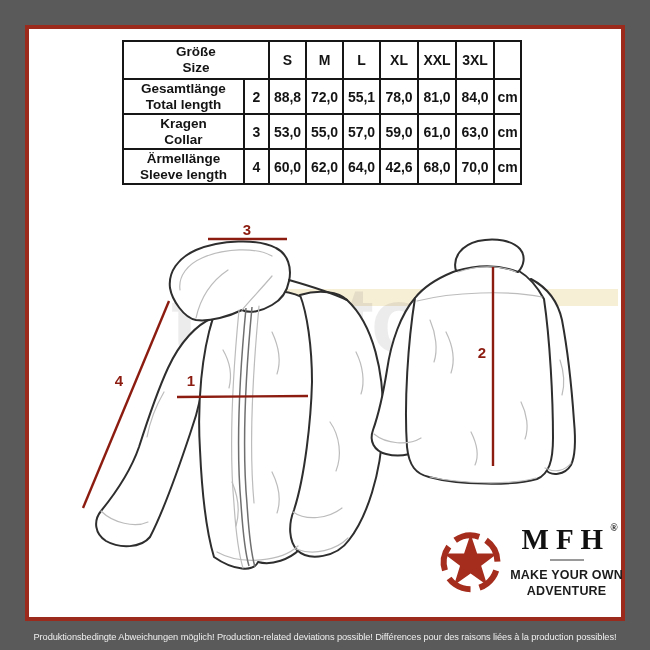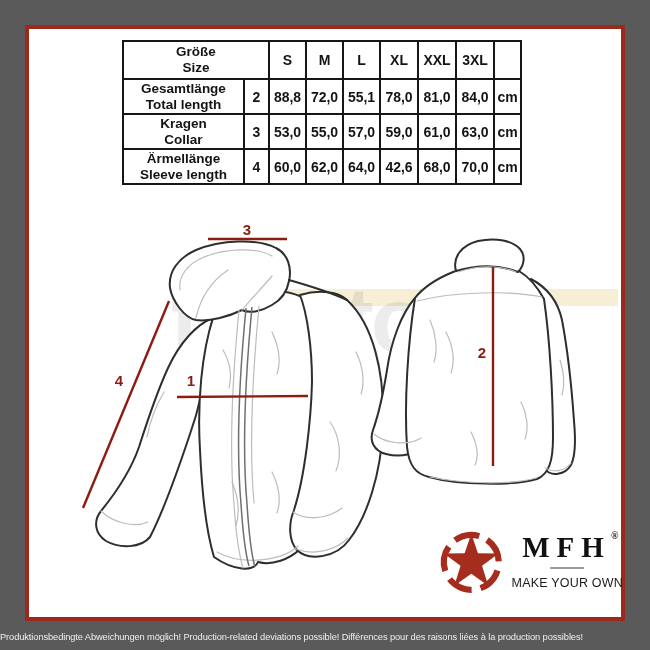--- a/index.html
+++ b/index.html
@@ -51,27 +51,27 @@
   }
   .logo-text{flex:1;text-align:center;}
   .brand{
     font-family:"Liberation Serif", serif;font-weight:bold;
     font-size:29px;letter-spacing:7px;color:#111;
     line-height:1;white-space:nowrap;margin-left:6px;
   }
   .brand sup{font-size:10px;letter-spacing:0;vertical-align:18px;}
   .brand-divider{width:34px;height:2px;background:#9a9a9a;margin:5px auto 6px auto;}
   .tagline{
-    font-size:12.5px;font-weight:normal;color:#1c1c1c;
+    font-size:12.5px;font-weight:bold;color:#1c1c1c;
     line-height:1.3;letter-spacing:0.2px;white-space:nowrap;
   }
   
   .footer-text{
     position:absolute;left:0;right:0;bottom:8px;
-    text-align:left;color:#efefef;
+    text-align:center;color:#efefef;
     font-size:9.3px;letter-spacing:-0.1px;white-space:nowrap;
   }
 </style>
 </head>
 <body>
 
 <div class="panel"></div>
 
 <table class="size-table">
   <colgroup>
@@ -252,16 +252,17 @@
   <svg width="80" height="88" viewBox="0 0 100 108">
     <g transform="translate(0,4)">
       <circle cx="50" cy="52" r="40" fill="none" stroke="#a42d1d" stroke-width="9" stroke-dasharray="37 13.3" transform="rotate(-55 50 52)"></circle>
       <polygon fill="#a42d1d" points="50,10 59.7,38.7 89.9,39 65.7,57.1 74.7,86 50,68.5 25.3,86 34.3,57.1 10.1,39 40.3,38.7"></polygon>
     </g>
   </svg>
   <div class="logo-text">
     <div class="brand"><span>MFH</span><sup>®</sup></div>
     <div class="brand-divider"></div>
     <div class="tagline">MAKE YOUR OWN</div>
+    <div class="tagline">ADVENTURE</div>
   </div>
 </div>
 
 <div class="footer-text">Produktionsbedingte Abweichungen möglich! Production-related deviations possible! Différences pour des raisons liées à la production possibles!</div>
 
 </body></html>

